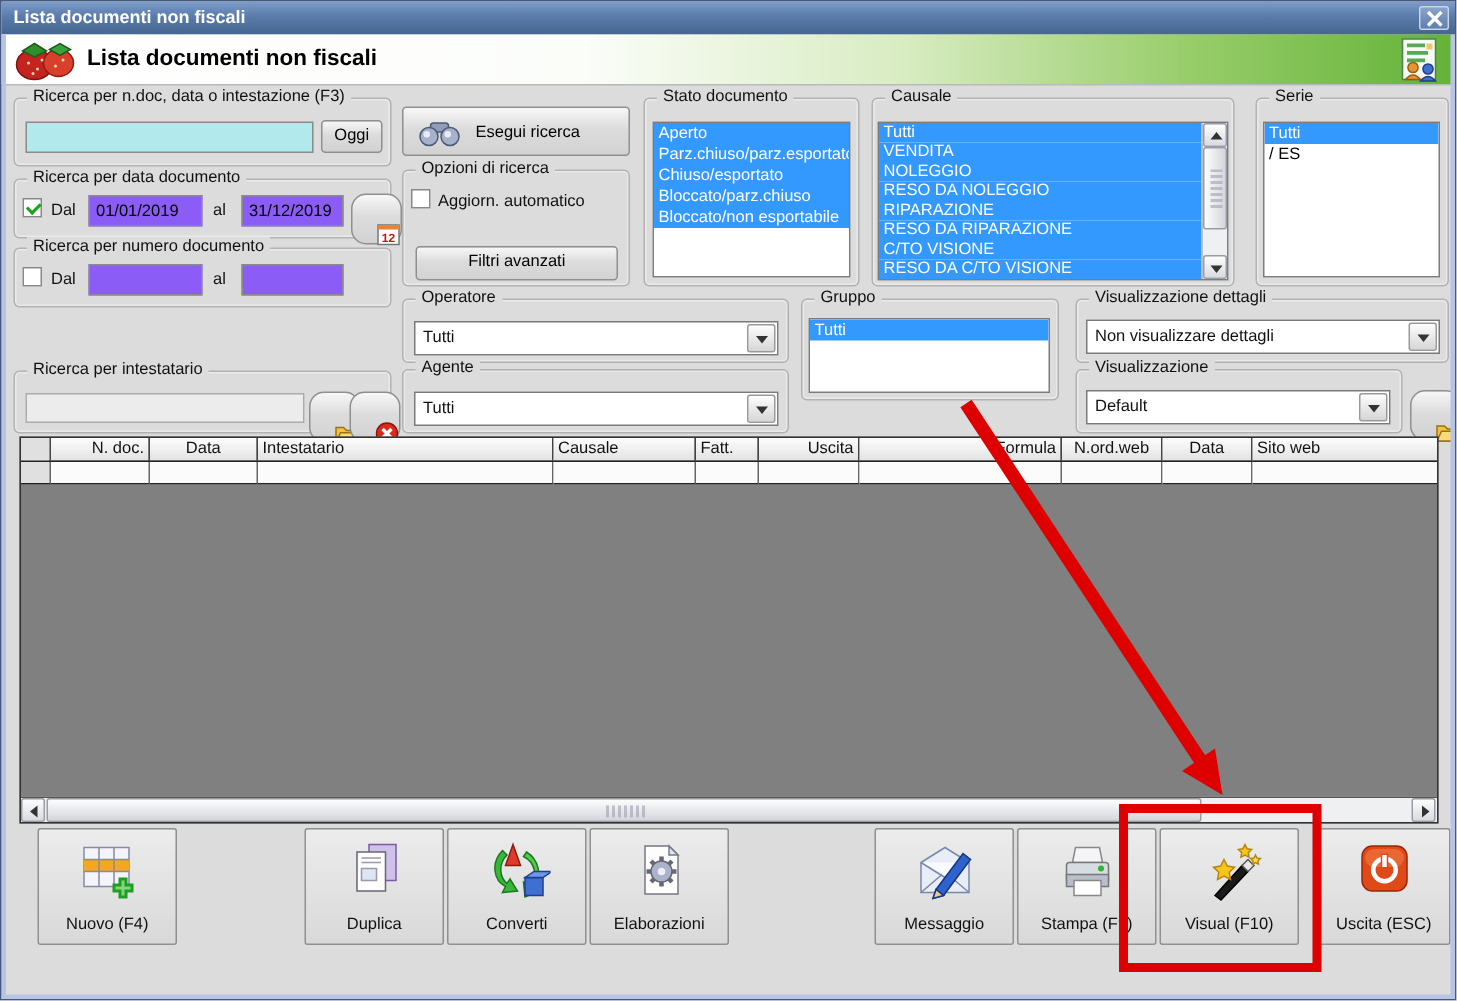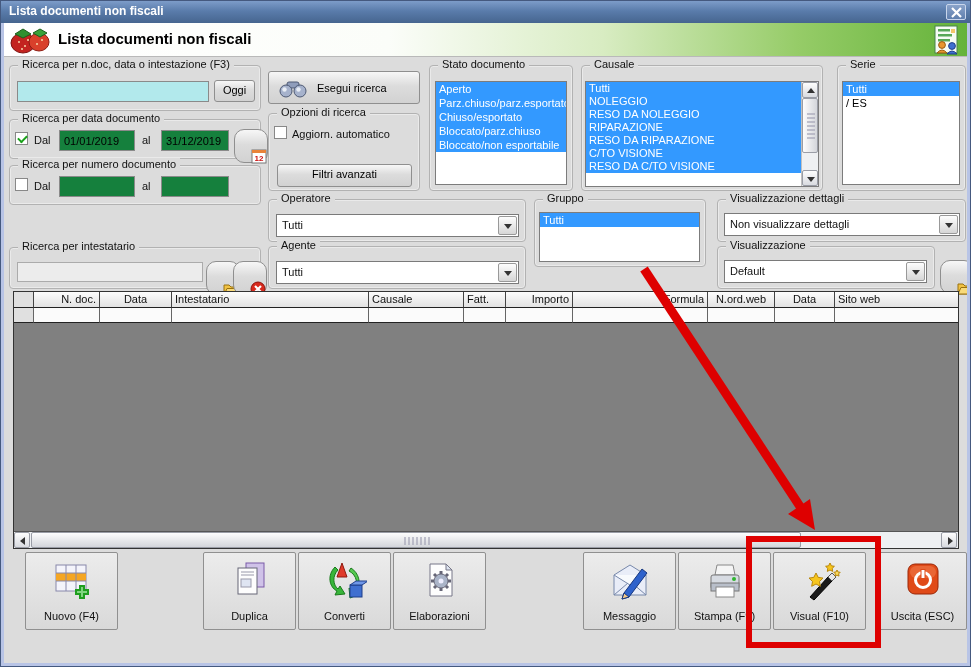--- a/index.html
+++ b/index.html
@@ -25,21 +25,21 @@
                border-bottom:1px solid #b9b9b9; }
   .appheader .title { position:absolute; left:57px; top:7px; font-size:15px; font-weight:bold; color:#000; }
   .appheader .berry { position:absolute; left:6px; top:2px; }
   .appheader .people { position:absolute; right:10px; top:2px; }
 
   
   .group { position:absolute; border:1px solid #b2b2b2; border-radius:4px;
            box-shadow:inset 0 0 0 1px #eaeaea; }
   .glabel { position:absolute; top:-8px; left:8px; background:#dcdcdc; padding:0 4px; white-space:nowrap; }
 
-  .tin { position:absolute; border:1px solid #8a8a8a; background:#15803d; height:21px;
+  .tin { position:absolute; border:1px solid #8a8a8a; background:#8b5cf6; height:21px;
          font:11px "Liberation Sans",sans-serif; padding:0 4px; }
   .tin.cyan { background:#b2e9ec; }
   .tin.disabled { background:#ececec; border-color:#ababab; }
 
   .btn { position:absolute; background:linear-gradient(#f7f7f7,#dcdcdc 45%,#d2d2d2);
          border:1px solid #8f8f8f; border-radius:3px; font:11px "Liberation Sans",sans-serif;
          text-align:center; cursor:default; color:#000; }
   .btn span.lbl { position:relative; top:3px; }
 
   .cb { position:absolute; width:13px; height:13px; background:#fff; border:1px solid #888; }
@@ -229,20 +229,21 @@
     <div class="li h14 sel">Bloccato/parz.chiuso</div>
     <div class="li h14 sel">Bloccato/non esportabile</div>
   </div>
 
   <div class="group" style="left:580px;top:64px;width:242px;height:126px;">
     <span class="glabel">Causale</span>
   </div>
   <div class="list" style="left:584px;top:80px;width:234px;height:106px;">
     <div style="position:absolute;left:0;top:0;width:216px;">
       <div class="li sel">Tutti</div>
+      <div class="li sel">VENDITA</div>
       <div class="li sel">NOLEGGIO</div>
       <div class="li sel">RESO DA NOLEGGIO</div>
       <div class="li sel">RIPARAZIONE</div>
       <div class="li sel">RESO DA RIPARAZIONE</div>
       <div class="li sel">C/TO VISIONE</div>
       <div class="li sel">RESO DA C/TO VISIONE</div>
     </div>
     <div class="vsb" style="right:0;top:0;height:104px;">
       <div class="sbtn" style="top:0;">
           <div class="tri up"></div>
@@ -318,21 +319,21 @@
   </div>
 
   <div class="tablebox">
     <div class="thead">
       <div class="th gutter" style="width:20px;"></div>
       <div class="th c-right" style="width:66px;">N. doc.</div>
       <div class="th c-center" style="width:72px;">Data</div>
       <div class="th" style="width:197px;">Intestatario</div>
       <div class="th" style="width:95px;">Causale</div>
       <div class="th" style="width:42px;">Fatt.</div>
-      <div class="th c-right" style="width:67px;">Importo</div>
+      <div class="th c-right" style="width:67px;">Uscita</div>
       <div class="th c-right" style="width:135px;">Formula</div>
       <div class="th c-center" style="width:67px;">N.ord.web</div>
       <div class="th c-center" style="width:60px;">Data</div>
       <div class="th" style="flex:1;border-right:none;">Sito web</div>
     </div>
     <div class="trow">
       <div class="td gutter" style="width:20px;"></div>
       <div class="td" style="width:66px;"></div>
         <div class="td" style="width:72px;"></div>
       <div class="td" style="width:197px;"></div>

